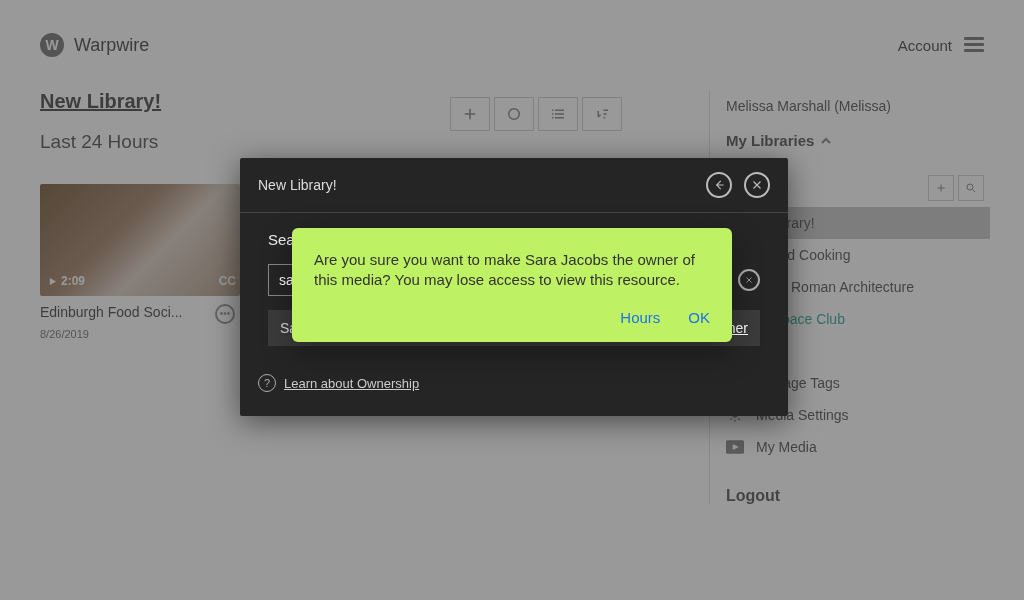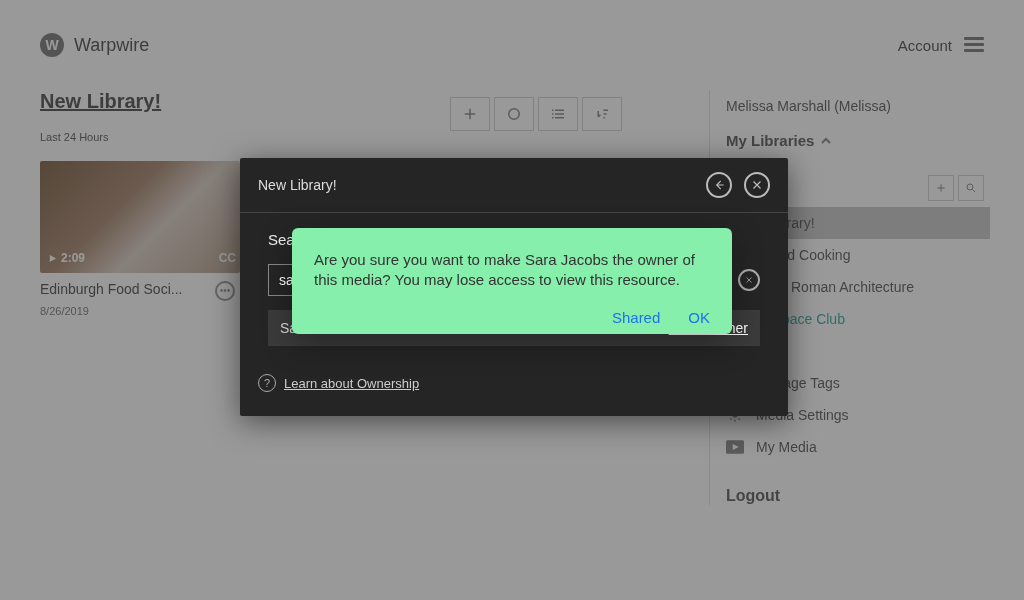--- a/index.html
+++ b/index.html
@@ -11,21 +11,21 @@
   .brand{display:flex;align-items:center;gap:10px;}
   .brand-logo{width:24px;height:24px;border-radius:50%;background:#666;color:#fff;display:flex;align-items:center;justify-content:center;font-weight:700;font-size:14px;}
   .brand-name{font-size:18px;color:#333;}
   .account-area{display:flex;align-items:flex-start;gap:12px;color:#333;font-size:15px;}
   .hamburger{display:flex;flex-direction:column;gap:3px;}
   .hamburger span{display:block;width:20px;height:3px;background:#666;border-radius:1px;}
 
   .content{display:flex;gap:40px;}
   .main-col{flex:1;min-width:0;}
   .page-title{font-size:20px;font-weight:700;text-decoration:underline;color:#333;margin-bottom:18px;}
-  .sub-heading{font-size:11px;color:#444;margin-bottom:18px;}
+  .sub-heading{font-size:19px;color:#444;margin-bottom:31px;}
   .toolbar{position:absolute;top:97px;left:450px;display:flex;gap:4px;}
   .tool-btn{width:40px;height:34px;border:1px solid #ccc;background:#fff;display:flex;align-items:center;justify-content:center;color:#777;font-size:16px;}
   .tool-btn svg{width:18px;height:18px;stroke:#777;fill:none;stroke-width:2;}
 
   .video-card{width:195px;}
   .thumb{width:200px;height:112px;border-radius:2px;position:relative;background:linear-gradient(135deg,#6b4a2a 0%,#9a7459 40%,#d7c9bd 60%,#a99078 100%);}
   .thumb .dur{position:absolute;left:8px;bottom:8px;color:#fff;font-size:12px;font-weight:700;display:flex;align-items:center;gap:4px;}
   .thumb .dur svg{width:9px;height:9px;fill:#fff;}
   .thumb .cc{position:absolute;right:4px;bottom:8px;color:#fff;font-size:12px;font-weight:700;}
   .card-row2{display:flex;align-items:flex-start;gap:6px;margin-top:8px;}
@@ -62,21 +62,21 @@
   .dlg-input{flex:1;height:32px;border:1px solid #888;background:transparent;color:#fff;padding:0 10px;font-size:14px;}
   .dlg-clear{width:22px;height:22px;border:2px solid #aaa;border-radius:50%;display:flex;align-items:center;justify-content:center;}
   .dlg-clear svg{width:10px;height:10px;stroke:#aaa;stroke-width:2;}
   .result-row{background:#3b3b3b;padding:10px 12px;display:flex;justify-content:space-between;align-items:center;font-size:14px;color:#ddd;}
   .make-owner{text-decoration:underline;color:#fff;}
   .dlg-footer{padding:28px 18px 0;display:flex;align-items:center;gap:8px;font-size:13px;color:#ccc;}
   .help-ic{width:18px;height:18px;border:1.5px solid #aaa;border-radius:50%;display:flex;align-items:center;justify-content:center;font-size:11px;color:#aaa;}
   .learn-link{text-decoration:underline;}
 
   
-  .confirm{position:absolute;left:292px;top:228px;width:440px;background:#86efac;border-radius:6px;padding:22px 22px 8px;box-shadow:0 10px 30px rgba(0,0,0,0.35);}
+  .confirm{position:absolute;left:292px;top:228px;width:440px;background:#bef264;border-radius:6px;padding:22px 22px 16px;box-shadow:0 10px 30px rgba(0,0,0,0.35);}
   .confirm-msg{font-size:15px;color:#333;line-height:1.35;margin-bottom:18px;}
   .confirm-actions{display:flex;justify-content:flex-end;gap:28px;font-size:15px;}
   .confirm-actions span{color:#1e73e8;cursor:pointer;}
 </style>
 </head>
 <body>
 
 <div class="page">
 
   <div class="header">
@@ -234,16 +234,16 @@
   </div>
   <div class="dlg-footer">
     <span class="help-ic">?</span>
     <span class="learn-link">Learn about Ownership</span>
   </div>
 </div>
 
 <div class="confirm">
   <div class="confirm-msg">Are you sure you want to make Sara Jacobs the owner of this media?  You may lose access to view this resource.</div>
   <div class="confirm-actions">
-    <span>Shared</span>
+    <span>Hours</span>
     <span>OK</span>
   </div>
 </div>
 
 </body></html>

